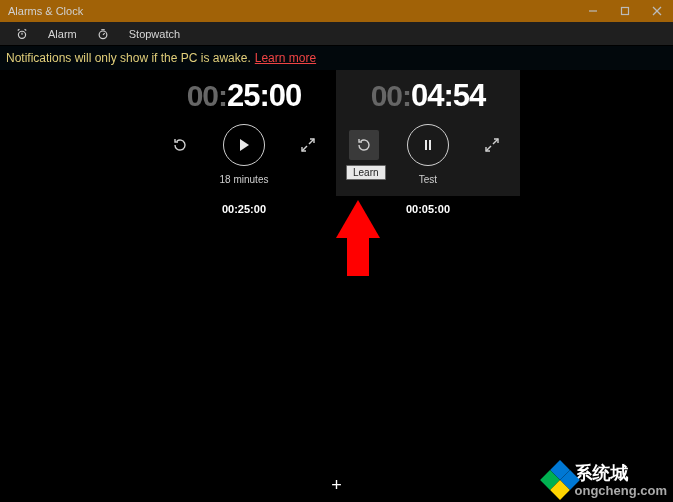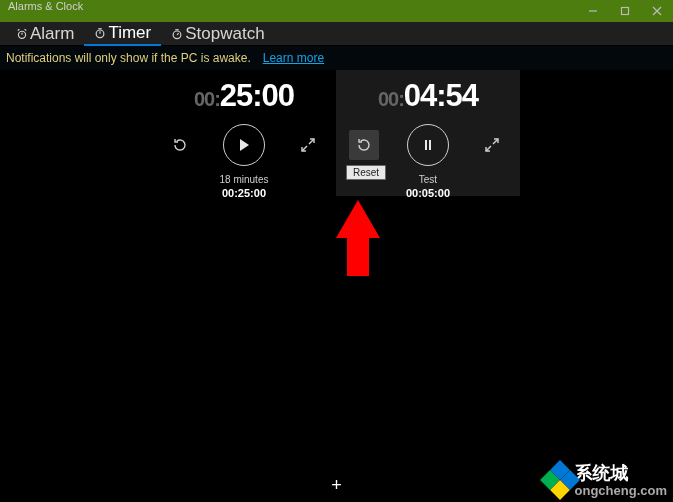--- a/index.html
+++ b/index.html
@@ -1,60 +1,60 @@
 <!DOCTYPE html>
 <html><head>
 <meta charset="utf-8">
 <style>
   * { box-sizing: border-box; margin: 0; padding: 0; font-family: "Segoe UI", Arial, sans-serif; }
   html, body { width: 673px; height: 502px; background: #000; overflow: hidden; }
 
   
-  .titlebar { height: 22px; background: #4d7c0f; display: flex; color: #d0d0d0; font-size: 11px; }
+  .titlebar { height: 22px; background: #a16207; display: flex; align-items: center; color: #d0d0d0; font-size: 11px; }
   .titlebar .title { padding-left: 8px; flex: 1; }
   .win-btns { display: flex; height: 100%; }
   .win-btn { width: 32px; height: 22px; display: flex; align-items: center; justify-content: center; color: #bbb; }
   .win-btn svg { width: 10px; height: 10px; stroke: #bbb; stroke-width: 1.2; fill: none; }
 
   
   .tabbar { height: 24px; background: #1f1f1f; display: flex; align-items: center; padding: 0 6px; border-bottom: 1px solid #000; }
-  .tab { display: flex; align-items: center; color: #d6d6d6; font-size: 17px; padding: 0 10px; height: 24px; gap: 2px; }
+  .tab { display: flex; align-items: center; color: #d6d6d6; font-size: 11px; padding: 0 10px; height: 24px; gap: 20px; }
   .tab.active { border-bottom: 2px solid #0078d4; color: #fff; }
   .tab .icon { display: flex; align-items: center; }
   .tab .icon svg { width: 12px; height: 12px; stroke: #cfcfcf; stroke-width: 1.4; fill: none; }
 
   
   .notif { height: 22px; background: #02080c; display: flex; align-items: center; padding: 12px 6px; font-size: 12px; }
   .notif .msg { color: #e0ce7a; }
-  .notif .link { color: #0ea5e9; text-decoration: underline; margin-left: 12px; }
+  .notif .link { color: #ef4444; text-decoration: underline; margin-left: 4px; }
 
   
   .content { position: relative; width: 100%; height: calc(502px - 22px - 24px - 22px); background: #000; }
 
   
   .card { position: absolute; width: 184px; height: 126px; top: 0; display: flex; flex-direction: column; align-items: center; padding-top: 8px; }
   .card.left { left: 152px; }
   .card.right { left: 336px; background: #1a1a1a; }
 
   .time-row { display: flex; align-items: baseline; justify-content: center; font-variant-numeric: tabular-nums; }
-  .hrs { color: #666; font-size: 20px; font-weight: 600; letter-spacing: -1px; }
+  .hrs { color: #666; font-size: 30px; font-weight: 600; letter-spacing: -1px; }
   .main-time { color: #fff; font-size: 31px; font-weight: 700; letter-spacing: -1px; }
 
   .ctrl-row { display: flex; align-items: center; justify-content: center; gap: 28px; margin-top: 10px; width: 100%; }
   .ctrl-btn { width: 30px; height: 30px; display: flex; align-items: center; justify-content: center; }
   .ctrl-btn svg { stroke: #d0d0d0; fill: none; stroke-width: 1.4; }
   .ctrl-btn.highlight { background: #3a3a3a; border-radius: 2px; }
 
   .play-circle { width: 42px; height: 42px; border: 1.5px solid #d0d0d0; border-radius: 50%; display: flex; align-items: center; justify-content: center; }
   .play-circle svg { fill: #e8e8e8; stroke: none; }
   .pause-circle svg { stroke: #e8e8e8; stroke-width: 2; }
 
   .label-row { margin-top: 8px; text-align: center; }
   .tname { color: #cfcfcf; font-size: 10px; }
-  .tval { color: #fff; font-size: 11px; font-weight: 600; margin-top: 2px; }
+  .tval { color: #fff; font-size: 11px; font-weight: 600; margin-top: 18px; }
 
   
   .tooltip { position: absolute; top: 95px; left: 10px; background: #e8e8e8; color: #222; font-size: 10px; padding: 1px 6px; border: 1px solid #666; border-radius: 1px; }
 
   
   .arrow { position: absolute; left: 336px; top: 130px; }
   .arrow-head { width: 0; height: 0; border-left: 22px solid transparent; border-right: 22px solid transparent; border-bottom: 38px solid #ff0000; }
   .arrow-stem { width: 22px; height: 38px; background: #ff0000; margin: 0 auto; }
 
   
@@ -98,30 +98,20 @@
     <span class="icon">
       <svg viewBox="0 0 14 14">
           <circle cx="7" cy="8" r="4.2"></circle>
           <line x1="7" y1="8" x2="7" y2="5.5"></line>
           <line x1="2" y1="3" x2="4" y2="1.5"></line>
           <line x1="12" y1="3" x2="10" y2="1.5"></line>
         </svg>
     </span>
     <span>Alarm</span>
   </div>
-  <div class="tab active">
-    <span class="icon">
-      <svg viewBox="0 0 14 14">
-          <circle cx="7" cy="8" r="4.5"></circle>
-          <line x1="7" y1="8" x2="7" y2="5"></line>
-          <line x1="5" y1="2" x2="9" y2="2"></line>
-        </svg>
-    </span>
-    <span>Timer</span>
-  </div>
   <div class="tab">
     <span class="icon">
       <svg viewBox="0 0 14 14">
           <circle cx="7" cy="8" r="4.5"></circle>
           <line x1="7" y1="8" x2="9" y2="6"></line>
           <line x1="5" y1="2" x2="9" y2="2"></line>
         </svg>
     </span>
     <span>Stopwatch</span>
   </div>
@@ -186,21 +176,21 @@
       </div>
       <div class="ctrl-btn">
         <svg width="16" height="16" viewBox="0 0 16 16">
             <polyline points="10,2 14,2 14,6"></polyline>
             <polyline points="6,14 2,14 2,10"></polyline>
             <line x1="14" y1="2" x2="9" y2="7"></line>
             <line x1="2" y1="14" x2="7" y2="9"></line>
           </svg>
       </div>
     </div>
-    <div class="tooltip">Reset</div>
+    <div class="tooltip">Learn</div>
     <div class="label-row">
       <div class="tname">Test</div>
       <div class="tval">00:05:00</div>
     </div>
   </div>
 
   <div class="arrow">
     <div class="arrow-head"></div>
     <div class="arrow-stem"></div>
   </div>

